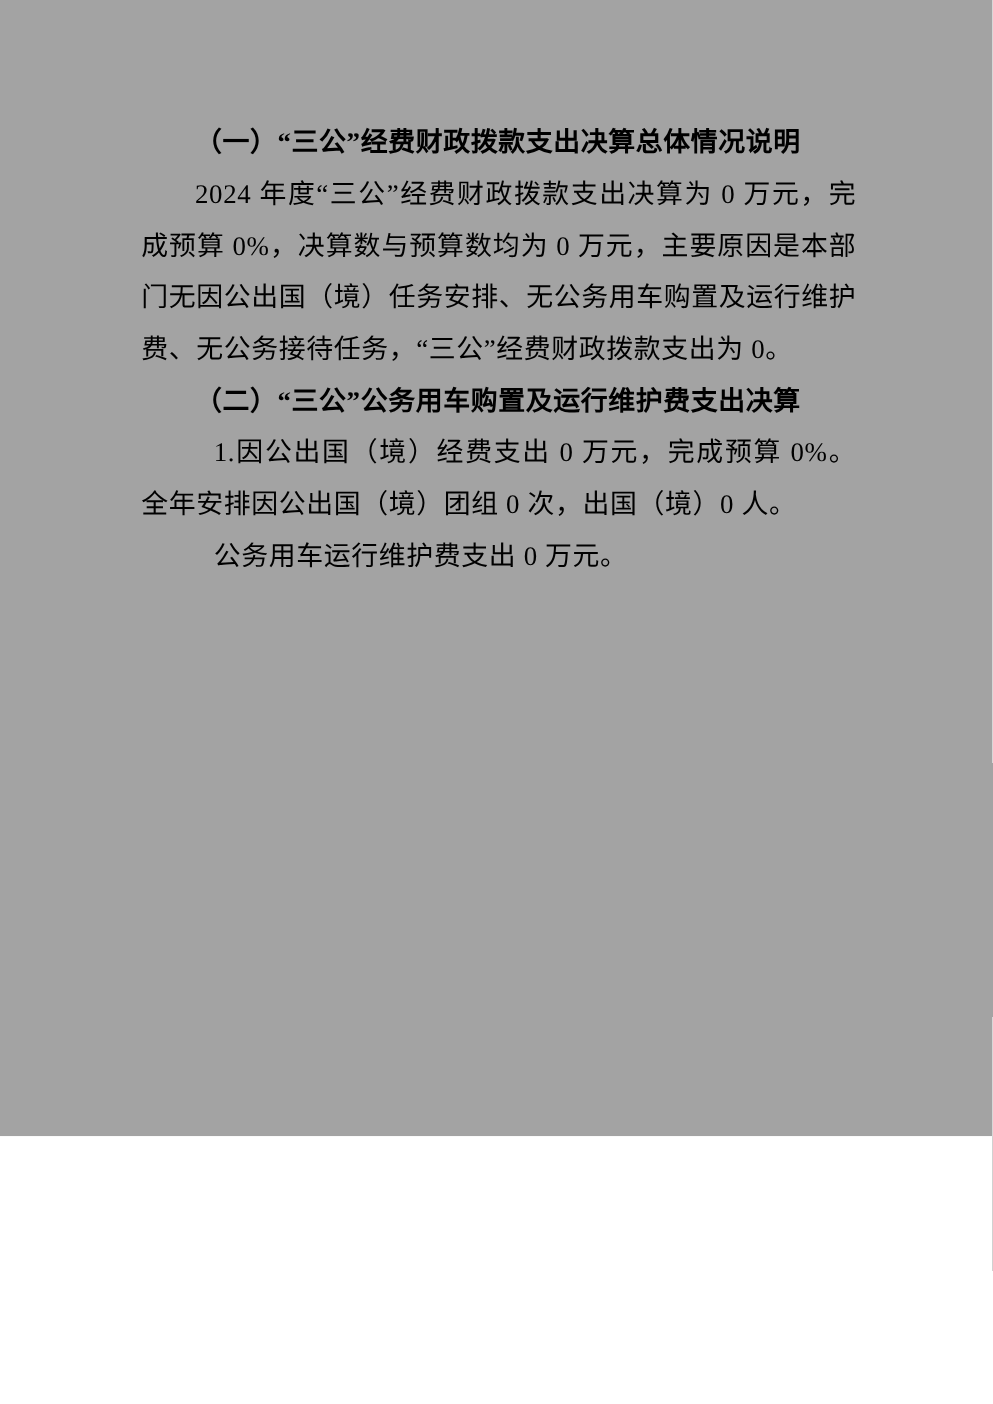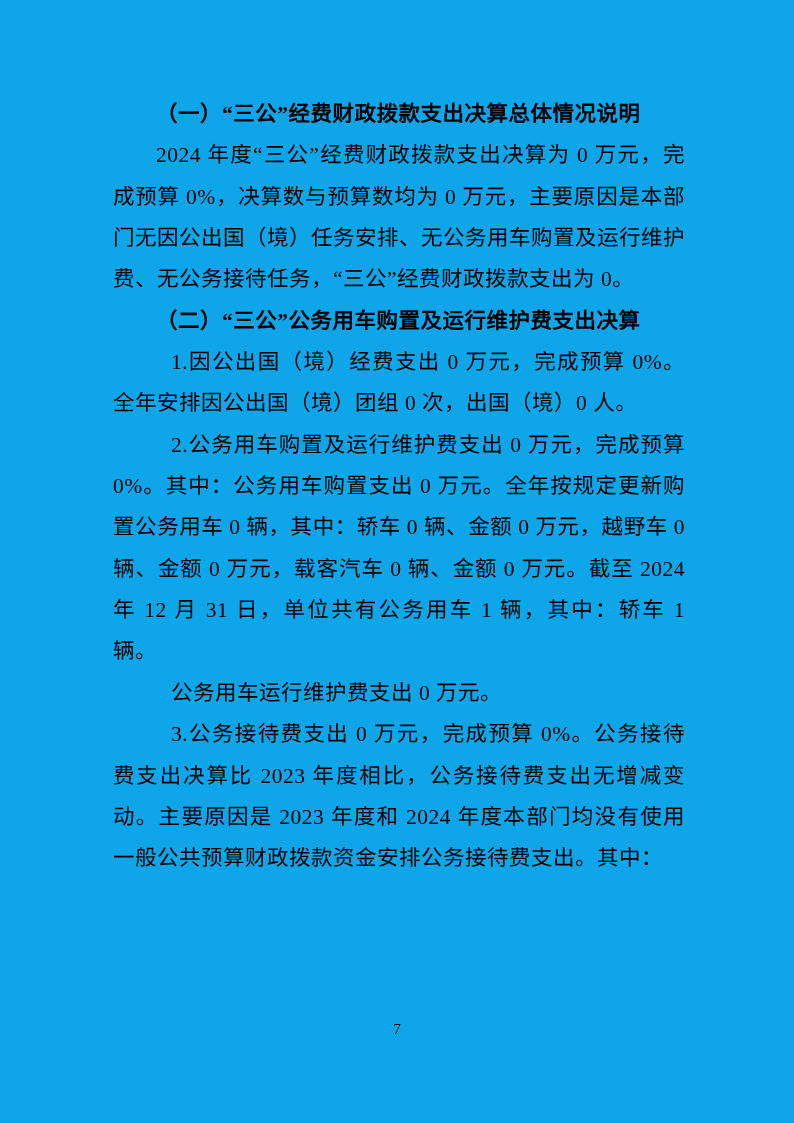--- a/index.html
+++ b/index.html
@@ -3,22 +3,22 @@
 <meta charset="utf-8">
 <style>
   html, body {
     margin: 0;
     padding: 0;
     background: #ffffff;
   }
   .page {
     position: relative;
     width: 794px;
-    height: 1123px;
-    background: #0ea5e9;
+    height: 909px;
+    background: #a3a3a3;
     box-sizing: border-box;
     padding: 94px 109px 0 113px;
     font-family: "Liberation Serif", "DejaVu Serif", serif;
     font-size: 21.5px;
     line-height: 41.34px;
     color: #000000;
     overflow: hidden;
   }
   .doc-body p {
     margin: 0;
@@ -48,19 +48,17 @@
 </style>
 </head>
 <body>
 
 <div class="page">
   <div class="doc-body">
     <p class="heading">（一）“三公”经费财政拨款支出决算总体情况说明</p>
     <p>2024 年度“三公”经费财政拨款支出决算为 0 万元，完成预算 0%，决算数与预算数均为 0 万元，主要原因是本部门无因公出国（境）任务安排、无公务用车购置及运行维护费、无公务接待任务，“三公”经费财政拨款支出为 0。</p>
     <p class="heading">（二）“三公”公务用车购置及运行维护费支出决算</p>
     <p class="num-item">1.因公出国（境）经费支出 0 万元，完成预算 0%。全年安排因公出国（境）团组 0 次，出国（境）0 人。</p>
-    <p class="num-item">2.公务用车购置及运行维护费支出 0 万元，完成预算 0%。其中：公务用车购置支出 0 万元。全年按规定更新购置公务用车 0 辆，其中：轿车 0 辆、金额 0 万元，越野车 0 辆、金额 0 万元，载客汽车 0 辆、金额 0 万元。截至 2024 年 12 月 31 日，单位共有公务用车 1 辆，其中：轿车 1 辆。</p>
     <p class="num-item">公务用车运行维护费支出 0 万元。</p>
-    <p class="num-item">3.公务接待费支出 0 万元，完成预算 0%。公务接待费支出决算比 2023 年度相比，公务接待费支出无增减变动。主要原因是 2023 年度和 2024 年度本部门均没有使用一般公共预算财政拨款资金安排公务接待费支出。其中：</p>
   </div>
 
   <div class="page-number">7</div>
 </div>
 
 </body></html>

